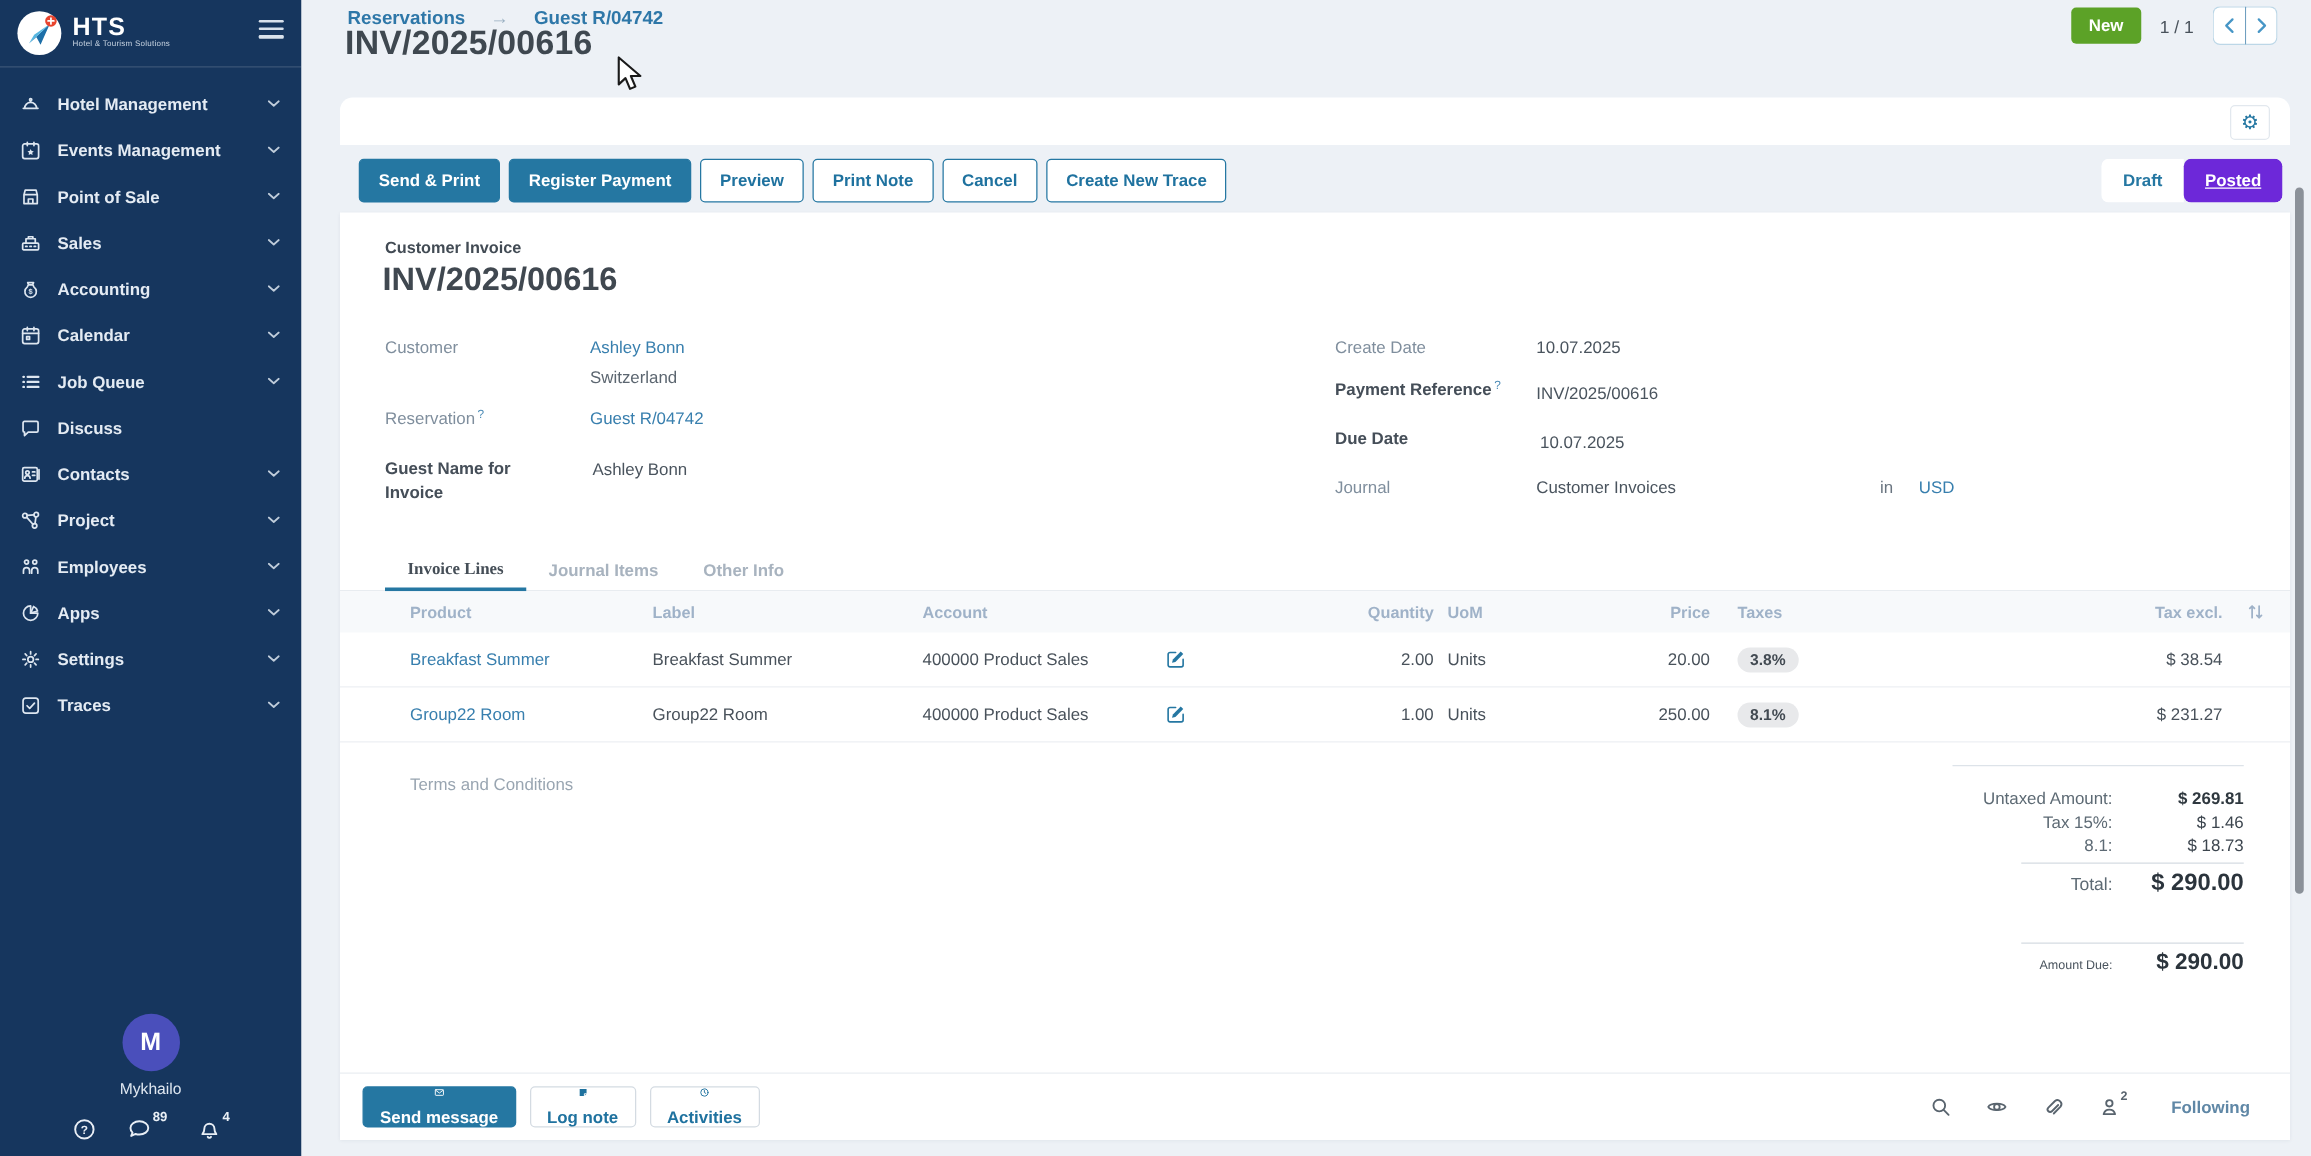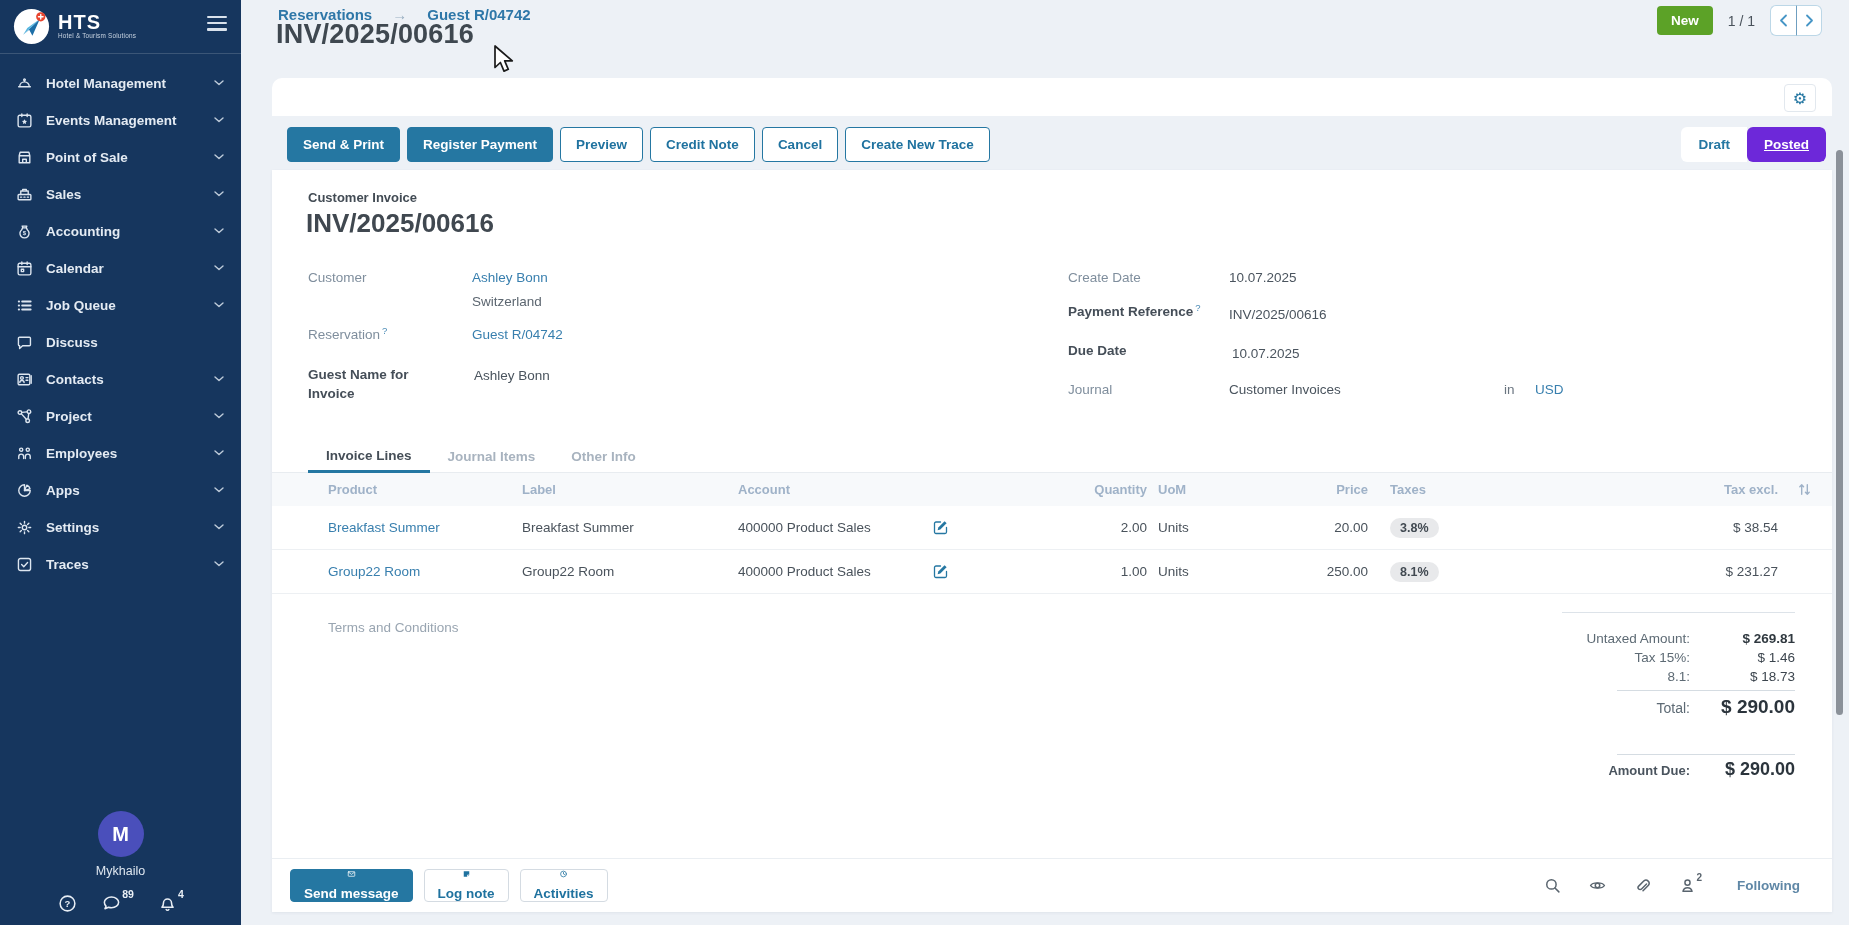--- a/index.html
+++ b/index.html
@@ -57,21 +57,21 @@
   .doc-type { position:absolute; left:36px; top:20px; font-size:13px; font-weight:700; color:#424b54; }
   .doc-number { position:absolute; left:34px; top:38px; font-size:26px; font-weight:600; color:#404850; }
   .flabel { position:absolute; font-size:13.5px; color:#7f8e9d; }
   .flabel.bold { color:#454e58; font-weight:700; }
   .fvalue { position:absolute; font-size:13.5px; color:#4a545e; cursor:text; }
   .fvalue.link { color:#387fae; cursor:pointer; }
   .sup-q { font-size:9.5px; color:#4a8ab5; position:relative; top:-5px; left:2px; font-weight:400; }
 
   .tabs { position:absolute; left:0; right:0; top:270px; height:33px; border-bottom:1px solid #e8ecf0; padding-left:36px; display:flex; }
   .tab { padding:0 18px; display:flex; align-items:center; font-size:13.5px; font-weight:700; color:#a8b3bf; cursor:pointer; height:33px; }
-  .tab.active { color:#454e57; border-bottom:3px solid #2577a2; }
+  .tab.active { color:#454e57; border-bottom:3px solid #2577a2;font-family:Liberation Serif, serif; }
 
   .grid-header, .grid-row { position:absolute; left:0; right:0; display:grid; grid-template-columns:194px 216px 194px 40px 175px 11px 95px 115px 22px 140px 1fr 34px; padding:0 20px 0 56px; align-items:center; }
   .grid-header { top:303px; height:33px; background:#f7f9fb; font-size:13px; font-weight:700; color:#9fb2c8; }
   .grid-row { height:44px; border-bottom:1px solid #edf0f3; font-size:13.5px; color:#49525b; }
   .grid-row.r0 { top:336px; } .grid-row.r1 { top:380px; }
   .cr { text-align:right; }
   .cell-link { color:#387fae; cursor:pointer; }
   .pill { display:inline-block; background:#e8e9eb; border-radius:12px; padding:3px 10px; font-size:12.5px; font-weight:700; color:#424a52; cursor:pointer; }
   .edit-ic { width:17px; height:17px; color:#2577a2; cursor:pointer; }
   .adj-ic { width:15px; height:15px; stroke:#9fb2c8; fill:none; stroke-width:1.5; stroke-linecap:round; stroke-linejoin:round; cursor:pointer; justify-self:end; }
@@ -81,21 +81,21 @@
   .totals { position:absolute; right:37px; top:442px; width:233px; border-top:1px solid #dde3e9; padding-top:14px; }
   .trow { display:flex; justify-content:flex-end; align-items:baseline; gap:10px; margin:4px 0; font-size:13.5px; }
   .trow .tl { color:#5d6a74; }
   .trow .tv { width:95px; text-align:right; color:#3c454e; }
   .trow .tv.b { font-weight:700; color:#2f383f; }
   .tline { margin-left:auto; width:178px; border-top:1px solid #d5dce2; margin-top:6px; }
   .trow.total { margin-top:5px; }
   .trow.total .tl { font-size:14px; }
   .trow.total .tv { font-size:19px; font-weight:700; color:#2b343c; }
   .amount-due { margin-top:36px; }
-  .trow.due .tl { font-size:13px; font-weight:700; color:#4a545e; }
+  .trow.due .tl { font-size:10px; font-weight:400; color:#4a545e; }
   .trow.due .tv { font-size:18px; font-weight:700; color:#2b343c; }
 
   
   .chatter { position:absolute; left:0; right:0; top:688px; height:54px; border-top:1px solid #eaeef2; display:flex; align-items:center; padding:0 32px 0 18px; gap:11px; background:#fff; }
   .cbtn { height:33px; border-radius:4px; font-family:inherit; font-size:13.5px; font-weight:700; display:flex; align-items:center; gap:8px; padding:0 13px; cursor:pointer;flex-direction:column; }
   .cbtn.fill { background:#2577a2; color:#fff; border:1px solid #2577a2; }
   .cbtn.line { background:#fff; color:#1f729f; border:1px solid #d4dbe2; }
   .cbtn svg { width:15px; height:15px; stroke:currentColor; fill:none; stroke-width:1.5; stroke-linecap:round; stroke-linejoin:round; }
   .chat-spacer { flex:1; }
   .ch-ic { display:flex; align-items:flex-start; cursor:pointer; color:#59646e; }
@@ -327,21 +327,21 @@
   </div>
 
   <div class="control-strip">
     <div class="gear-btn">⚙</div>
   </div>
 
   <div class="btn-row">
     <button class="btn fill">Send &amp; Print</button>
     <button class="btn fill">Register Payment</button>
     <button class="btn line">Preview</button>
-    <button class="btn line">Credit Note</button>
+    <button class="btn line">Print Note</button>
     <button class="btn line">Cancel</button>
     <button class="btn line">Create New Trace</button>
   </div>
   <div class="status-group">
     <div class="seg draft">Draft</div>
     <div class="seg posted">Posted</div>
   </div>
 
   <div class="sheet">
     <div class="doc-type">Customer Invoice</div>

